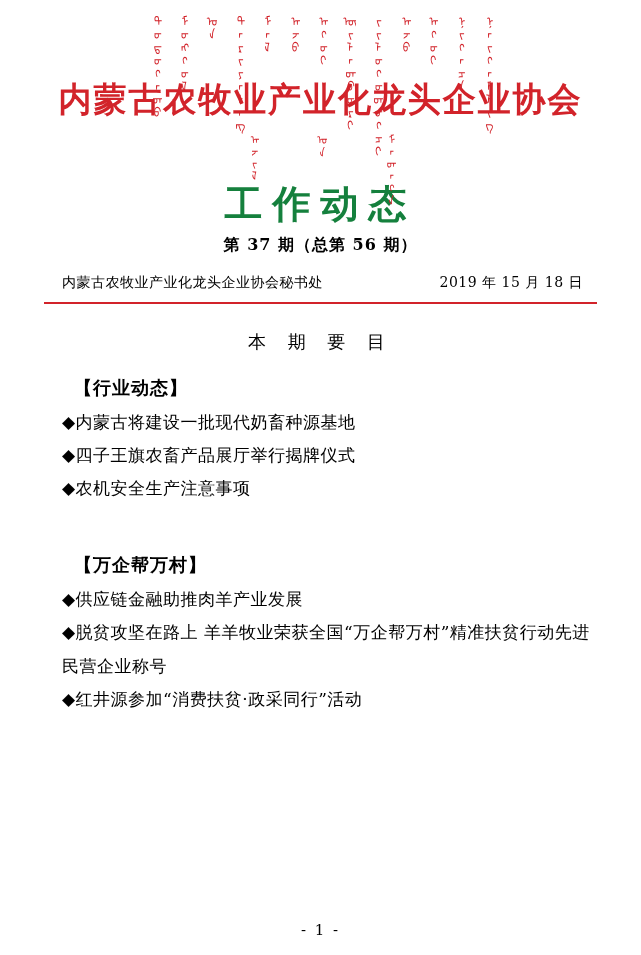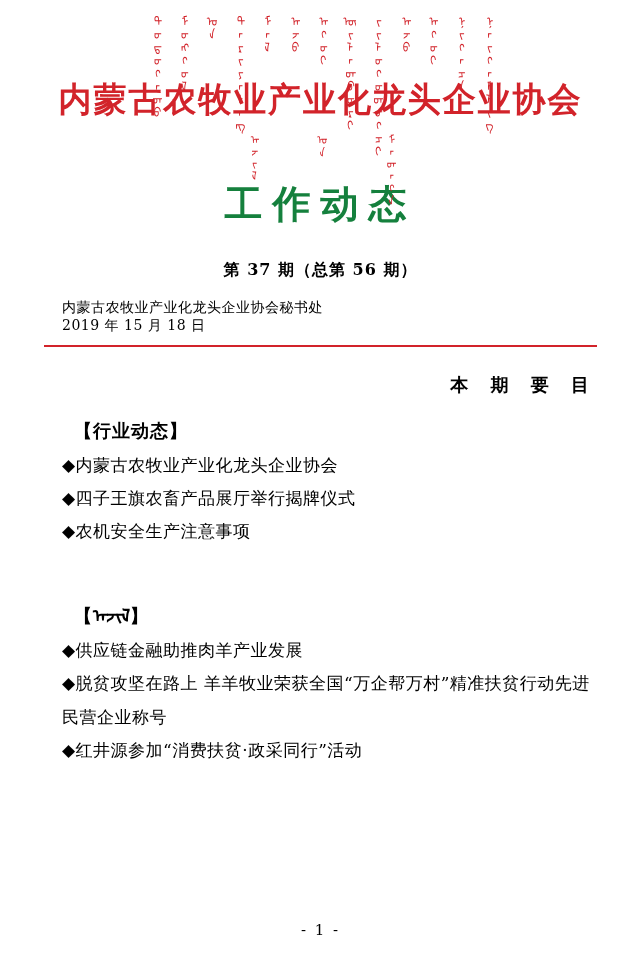--- a/index.html
+++ b/index.html
@@ -71,45 +71,44 @@
     letter-spacing: 10px;
     margin-top: 2px;
     line-height: 1.1;
   }
   .issue-line {
     text-align: center;
     font-family: "DejaVu Serif", serif;
     font-weight: bold;
     font-size: 16px;
     letter-spacing: 1px;
-    margin-top: 35px;
+    margin-top: 10px;
   }
   .meta-row {
     display: flex;
     justify-content: space-between;
     align-items: baseline;
     font-size: 14px;
     margin-top: 18px;
     padding: 0 14px 0 18px;
     font-family: "DejaVu Serif", serif;
-    flex-direction: column;
   }
   .meta-row .meta-left { letter-spacing: 0.5px; }
   .meta-row .meta-right { letter-spacing: 0.5px; }
   .rule {
     height: 2px;
     background: #d2232a;
     margin-top: 10px;
   }
 
   
   .toc-title {
-    text-align: right;
-    font-family: "DejaVu Serif", serif;
-    font-weight: bold;
+    text-align: center;
+    font-family: "DejaVu Serif", serif;
+    font-weight: normal;
     font-size: 18px;
     letter-spacing: 8px;
     margin-top: 26px;
   }
   .section {
     margin-top: 22px;
     padding-left: 18px;
   }
   .section + .section {
     margin-top: 48px;
@@ -177,27 +176,27 @@
     <span class="meta-left">内蒙古农牧业产业化龙头企业协会秘书处</span>
     <span class="meta-right">2019 年 15 月 18 日</span>
   </div>
 
   <div class="rule"></div>
 
   <div class="toc-title">本 期 要 目</div>
 
   <div class="section">
     <div class="section-head">【行业动态】</div>
-    <div class="entry">◆内蒙古农牧业产业化龙头企业协会</div>
+    <div class="entry">◆内蒙古将建设一批现代奶畜种源基地</div>
     <div class="entry">◆四子王旗农畜产品展厅举行揭牌仪式</div>
     <div class="entry">◆农机安全生产注意事项</div>
   </div>
 
   <div class="section">
-    <div class="section-head">【ᠠᠵᠢᠯ】</div>
+    <div class="section-head">【万企帮万村】</div>
     <div class="entry">◆供应链金融助推肉羊产业发展</div>
     <div class="entry">◆脱贫攻坚在路上 羊羊牧业荣获全国“万企帮万村”精准扶贫行动先进民营企业称号</div>
     <div class="entry">◆红井源参加“消费扶贫·政采同行”活动</div>
   </div>
 
   <div class="page-number">- 1 -</div>
 
 </div>
 
 </body></html>

